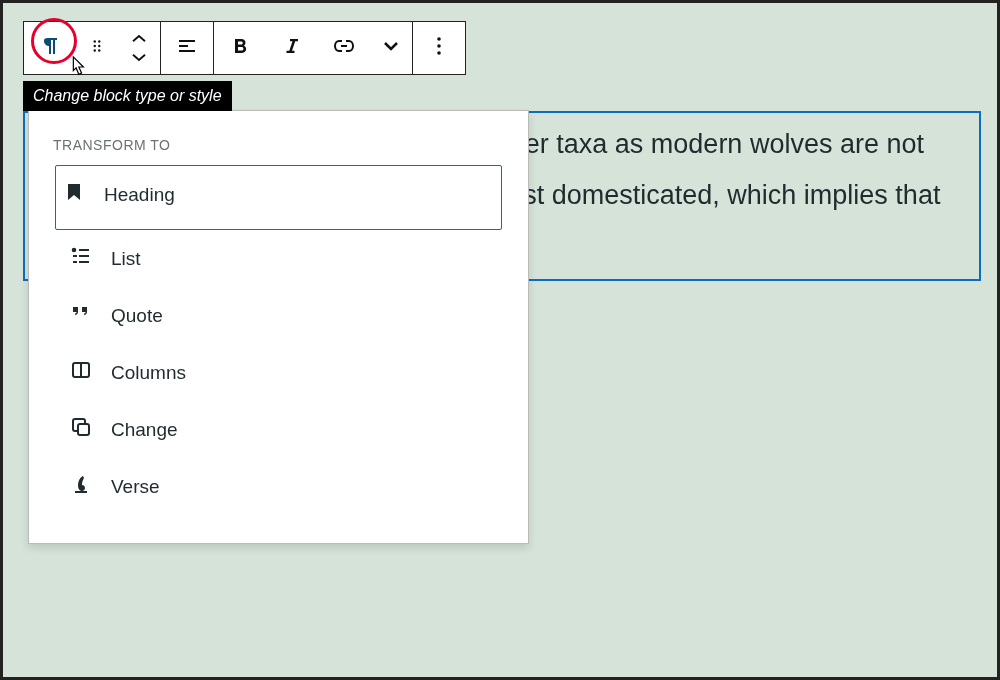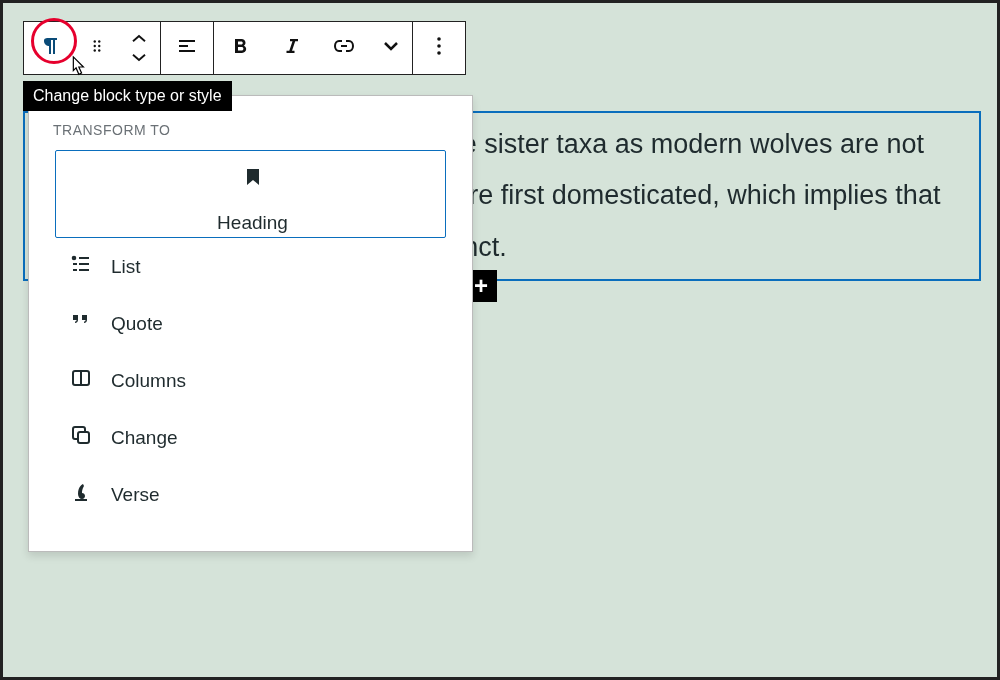--- a/index.html
+++ b/index.html
@@ -52,20 +52,21 @@
   .tooltip {
     position: absolute;
     top: 78px;
     left: 20px;
     background: #000;
     color: #fff;
     font-size: 16px;
     padding: 6px 10px;
     z-index: 60;
     white-space: nowrap;
+    font-style: italic;
   }
   .cursor {
     position: absolute;
     top: 52px;
     left: 63px;
     z-index: 70;
     pointer-events: none;
     font-size: 22px;
     color: #000;
   }
@@ -89,23 +90,23 @@
     background: #000;
     color: #fff;
     display: flex;
     align-items: center;
     justify-content: center;
     font-size: 24px;
     font-weight: bold;
   }
   .dropdown {
     position: absolute;
-    top: 92px;
+    top: 107px;
     left: 25px;
-    width: 445px;
+    width: 501px;
     background: #fff;
     border: 1px solid #bbb;
     box-shadow: 0 4px 8px rgba(0,0,0,0.12);
     z-index: 40;
     padding: 16px 0 28px 0;
   }
   .dd-title {
     color: #6b7176;
     font-size: 14px;
     letter-spacing: 0.5px;
@@ -118,22 +119,21 @@
     gap: 18px;
     padding: 14px 40px;
     font-size: 19px;
     color: #1f2b2e;
     cursor: pointer;
   }
   .dd-item.highlight {
     border: 1.5px solid #0a6ebd;
     border-radius: 2px;
     margin: 0 26px;
-    padding: 14px 2px 3px 6px;
-    flex-direction: column;
+    padding: 14px 2px 20px 6px;
   }
   .dd-item svg { width: 24px; height: 24px; flex-shrink: 0; }
   .move-col { display: flex; flex-direction: column; align-items: center; justify-content: center; height: 52px; width: 40px; }
   .move-col svg { width: 18px; height: 10px; }
   .drag svg { width: 18px; height: 18px; }
 </style>
 </head>
 <body>
 
 <div class="toolbar">

